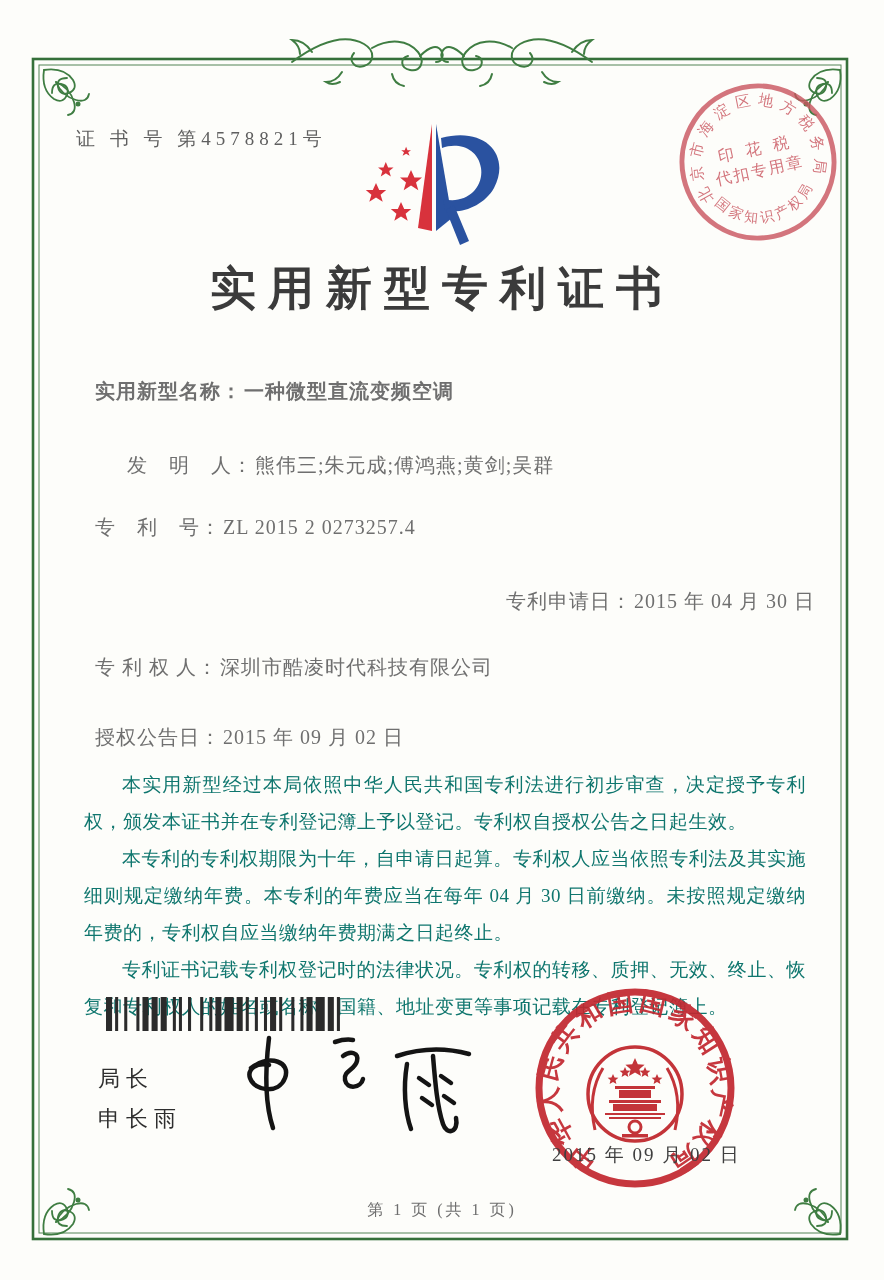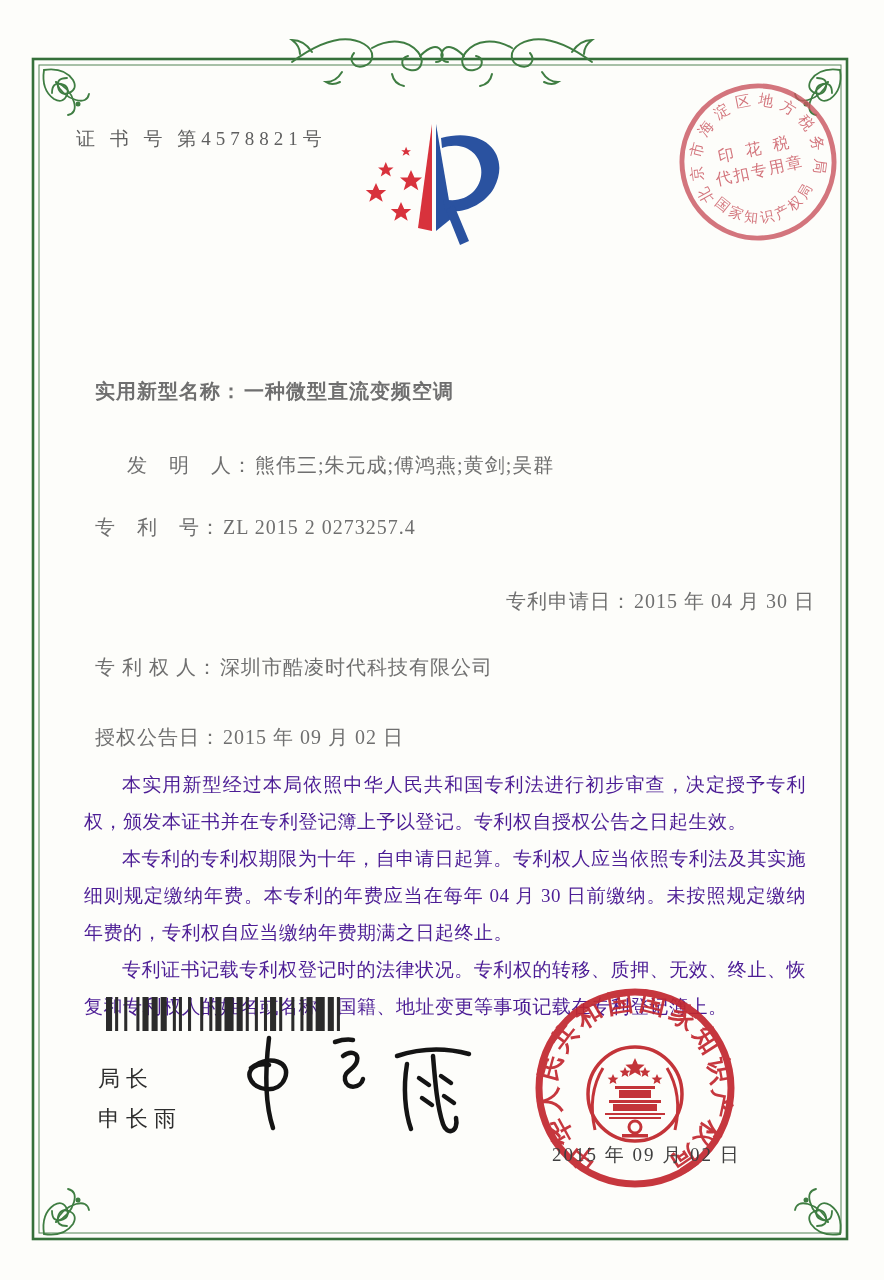--- a/index.html
+++ b/index.html
@@ -15,21 +15,21 @@
   .title{
     left:0;top:258px;width:884px;text-align:center;
     font-size:46px;font-weight:700;letter-spacing:12px;color:#3b3b3b;
   }
   .field-row{left:95px;width:720px;font-size:20px;color:#6f6f6f;letter-spacing:1px;white-space:nowrap;}
   .field-row .lbl{margin-right:2px;}
   .f1{top:378px;font-weight:bold;} .f2{top:452px;margin-left:32px;} .f3{top:514px;}
   .f4{top:588px;text-align:right;} .f5{top:654px;} .f6{top:724px;}
   .body-text{
     left:84px;top:766px;width:722px;font-size:19px;line-height:37px;
-    color:#4c1d95;text-align:justify;letter-spacing:0.5px;
+    color:#0f766e;text-align:justify;letter-spacing:0.5px;
   }
   .body-text p{margin:0;text-indent:2em;}
   .barcode{left:106px;top:997px;width:240px;height:36px;}
   .sig-title{left:98px;top:1064px;font-size:22px;letter-spacing:6px;color:#2e2e2e;}
   .sig-name{left:98px;top:1104px;font-size:22px;letter-spacing:6px;color:#2e2e2e;}
   .signature{left:235px;top:1026px;}
   .seal-main{left:533px;top:986px;opacity:0.92;}
   .seal-date{left:552px;top:1142px;font-size:19px;letter-spacing:2px;color:#3f3f3f;z-index:5;}
   .seal-tax{left:676px;top:80px;opacity:0.8;}
   .footer{left:0;top:1200px;width:884px;text-align:center;font-size:16px;letter-spacing:3px;color:#6f6f6f;}
@@ -102,20 +102,21 @@
         <textPath href="#taxTopArc" startOffset="2">北京市海淀区地方税务局</textPath>
       </text>
       <text font-size="14" fill="#c9545e" letter-spacing="3" font-family="'Liberation Serif',serif">
         <textPath href="#taxBotArc" startOffset="2">国家知识产权局</textPath>
       </text>
       <text x="82" y="74" text-anchor="middle" font-size="16" letter-spacing="4" fill="#c9545e" font-family="'Liberation Serif',serif">印 花 税</text>
       <text x="82" y="96" text-anchor="middle" font-size="16" letter-spacing="2" fill="#c9545e" font-family="'Liberation Serif',serif">代扣专用章</text>
     </g>
   </svg>
 
+  <div class="abs title">实用新型专利证书</div>
 
   <div class="abs field-row f1">
     <span class="lbl">实用新型名称：</span><span>一种微型直流变频空调</span>
   </div>
   <div class="abs field-row f2">
     <span class="lbl">发　明　人：</span><span>熊伟三;朱元成;傅鸿燕;黄剑;吴群</span>
   </div>
   <div class="abs field-row f3">
     <span class="lbl">专　利　号：</span><span>ZL 2015 2 0273257.4</span>
   </div>
@@ -206,14 +207,15 @@
       <rect x="-26" y="23" width="52" height="2" stroke="none"></rect>
       <circle cx="0" cy="33" r="6" fill="none" stroke-width="3"></circle>
       <path d="M-40,36 C-45,14 -43,-8 -32,-26" fill="none" stroke-width="3"></path>
       <path d="M40,36 C45,14 43,-8 32,-26" fill="none" stroke-width="3"></path>
       <rect x="-13" y="40" width="26" height="3.5" stroke="none"></rect>
     </g>
   </svg>
 
   <div class="abs seal-date">2015 年 09 月 02 日</div>
 
+  <div class="abs footer">第 1 页 (共 1 页)</div>
 
 </div>
 
 </body></html>

